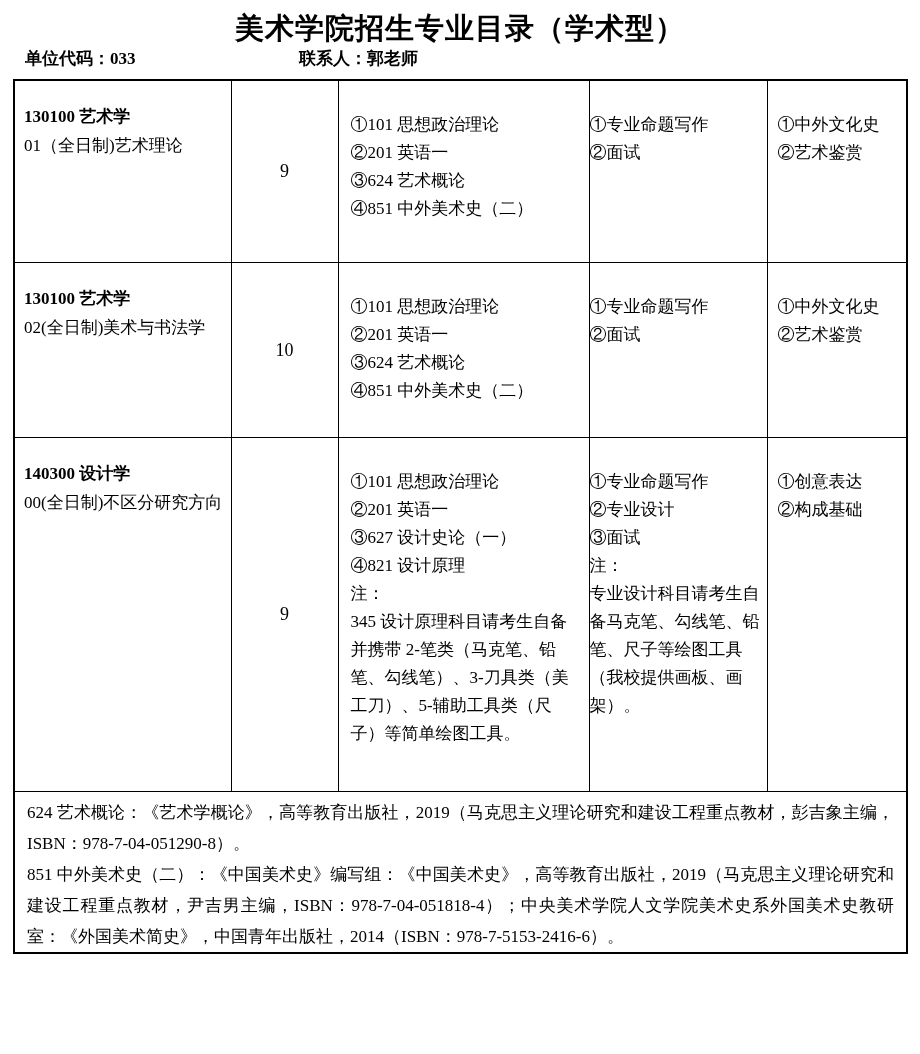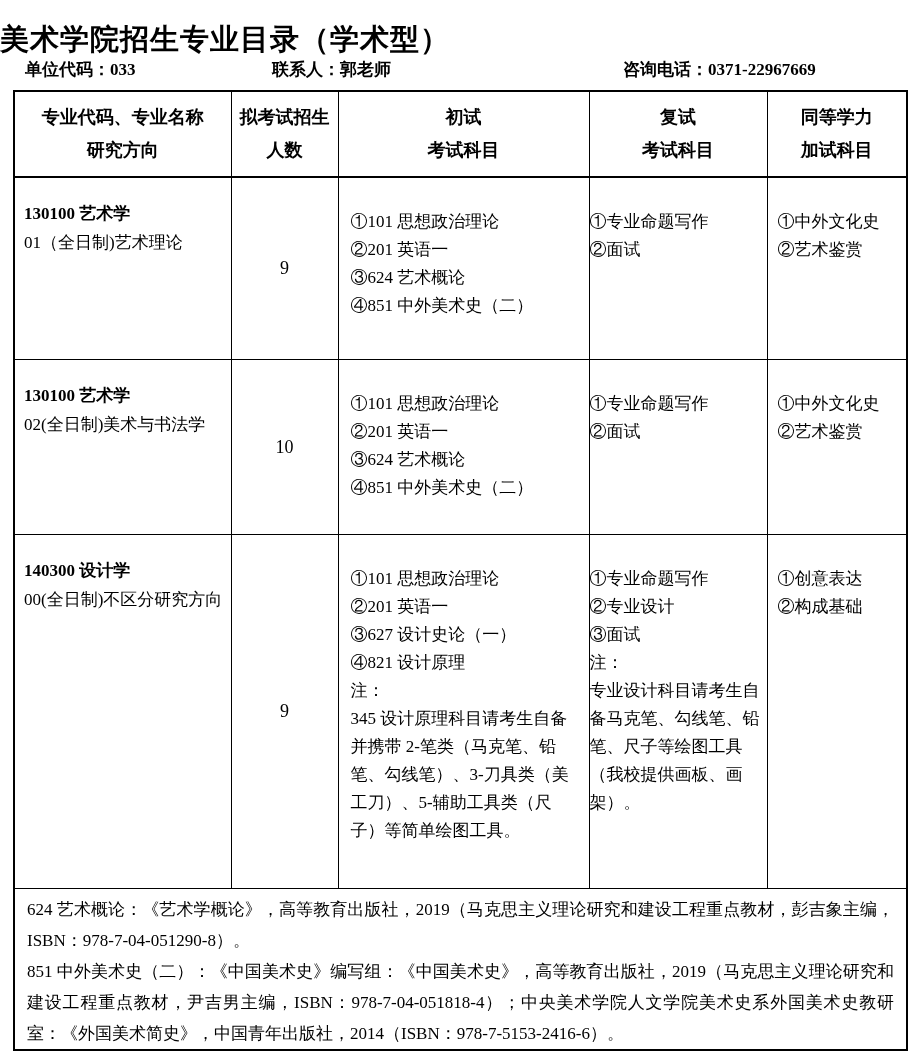--- a/index.html
+++ b/index.html
@@ -2,30 +2,30 @@
 <html><head>
 <meta charset="utf-8">
 <style>
   html,body{margin:0;padding:0;}
   body{
     width:920px;height:1054px;background:#ffffff;color:#000;
     font-family:"Liberation Serif","DejaVu Serif",serif;
     overflow:hidden;position:relative;
   }
   .doc-title{
-    text-align:left;font-size:29px;font-weight:bold;
-    margin-top:20px;letter-spacing:1px;line-height:38px;
+    text-align:center;font-size:29px;font-weight:bold;
+    margin-top:9px;letter-spacing:1px;line-height:38px;
   }
   .info-row{
     position:relative;height:24px;
     font-weight:bold;font-size:17px;
   }
   .info-row span{position:absolute;top:0;white-space:nowrap;}
   .info-unit{left:25px;}
-  .info-contact{left:272px;}
+  .info-contact{left:299px;}
   .info-phone{left:623px;}
 
   table.catalog{
     border-collapse:collapse;table-layout:fixed;
     width:893px;margin-left:13px;margin-top:8px;
     border:2px solid #000;
   }
   table.catalog th, table.catalog td{
     border:1px solid #000;overflow:hidden;
   }
@@ -55,55 +55,32 @@
   .line{display:block;}
 </style>
 </head>
 <body>
 
 <div class="doc-title">美术学院招生专业目录（学术型）</div>
 
 <div class="info-row">
   <span class="info-unit">单位代码：033</span>
   <span class="info-contact">联系人：郭老师</span>
-  <span class="info-phone">咨询电话：0371-22967669</span>
 </div>
 
 <table class="catalog">
   <colgroup>
     <col style="width:217px">
       <col style="width:107px">
       <col style="width:251px">
       <col style="width:178px">
       <col style="width:140px">
   </colgroup>
 
   <tbody>
-      <tr class="head-row">
-    <th>
-      <span class="line">专业代码、专业名称</span>
-      <span class="line">研究方向</span>
-    </th>
-    <th>
-      <span class="line">拟考试招生</span>
-      <span class="line">人数</span>
-    </th>
-    <th>
-      <span class="line">初试</span>
-      <span class="line">考试科目</span>
-    </th>
-    <th>
-      <span class="line">复试</span>
-      <span class="line">考试科目</span>
-    </th>
-    <th>
-      <span class="line">同等学力</span>
-      <span class="line">加试科目</span>
-    </th>
-  </tr>
 
   <tr class="r1">
     <td class="c1">
       <span class="line major-code">130100 艺术学</span>
       <span class="line">01（全日制)艺术理论</span>
     </td>
     <td class="c2">9</td>
     <td class="c3">
       <span class="line">①101 思想政治理论</span>
       <span class="line">②201 英语一</span>

